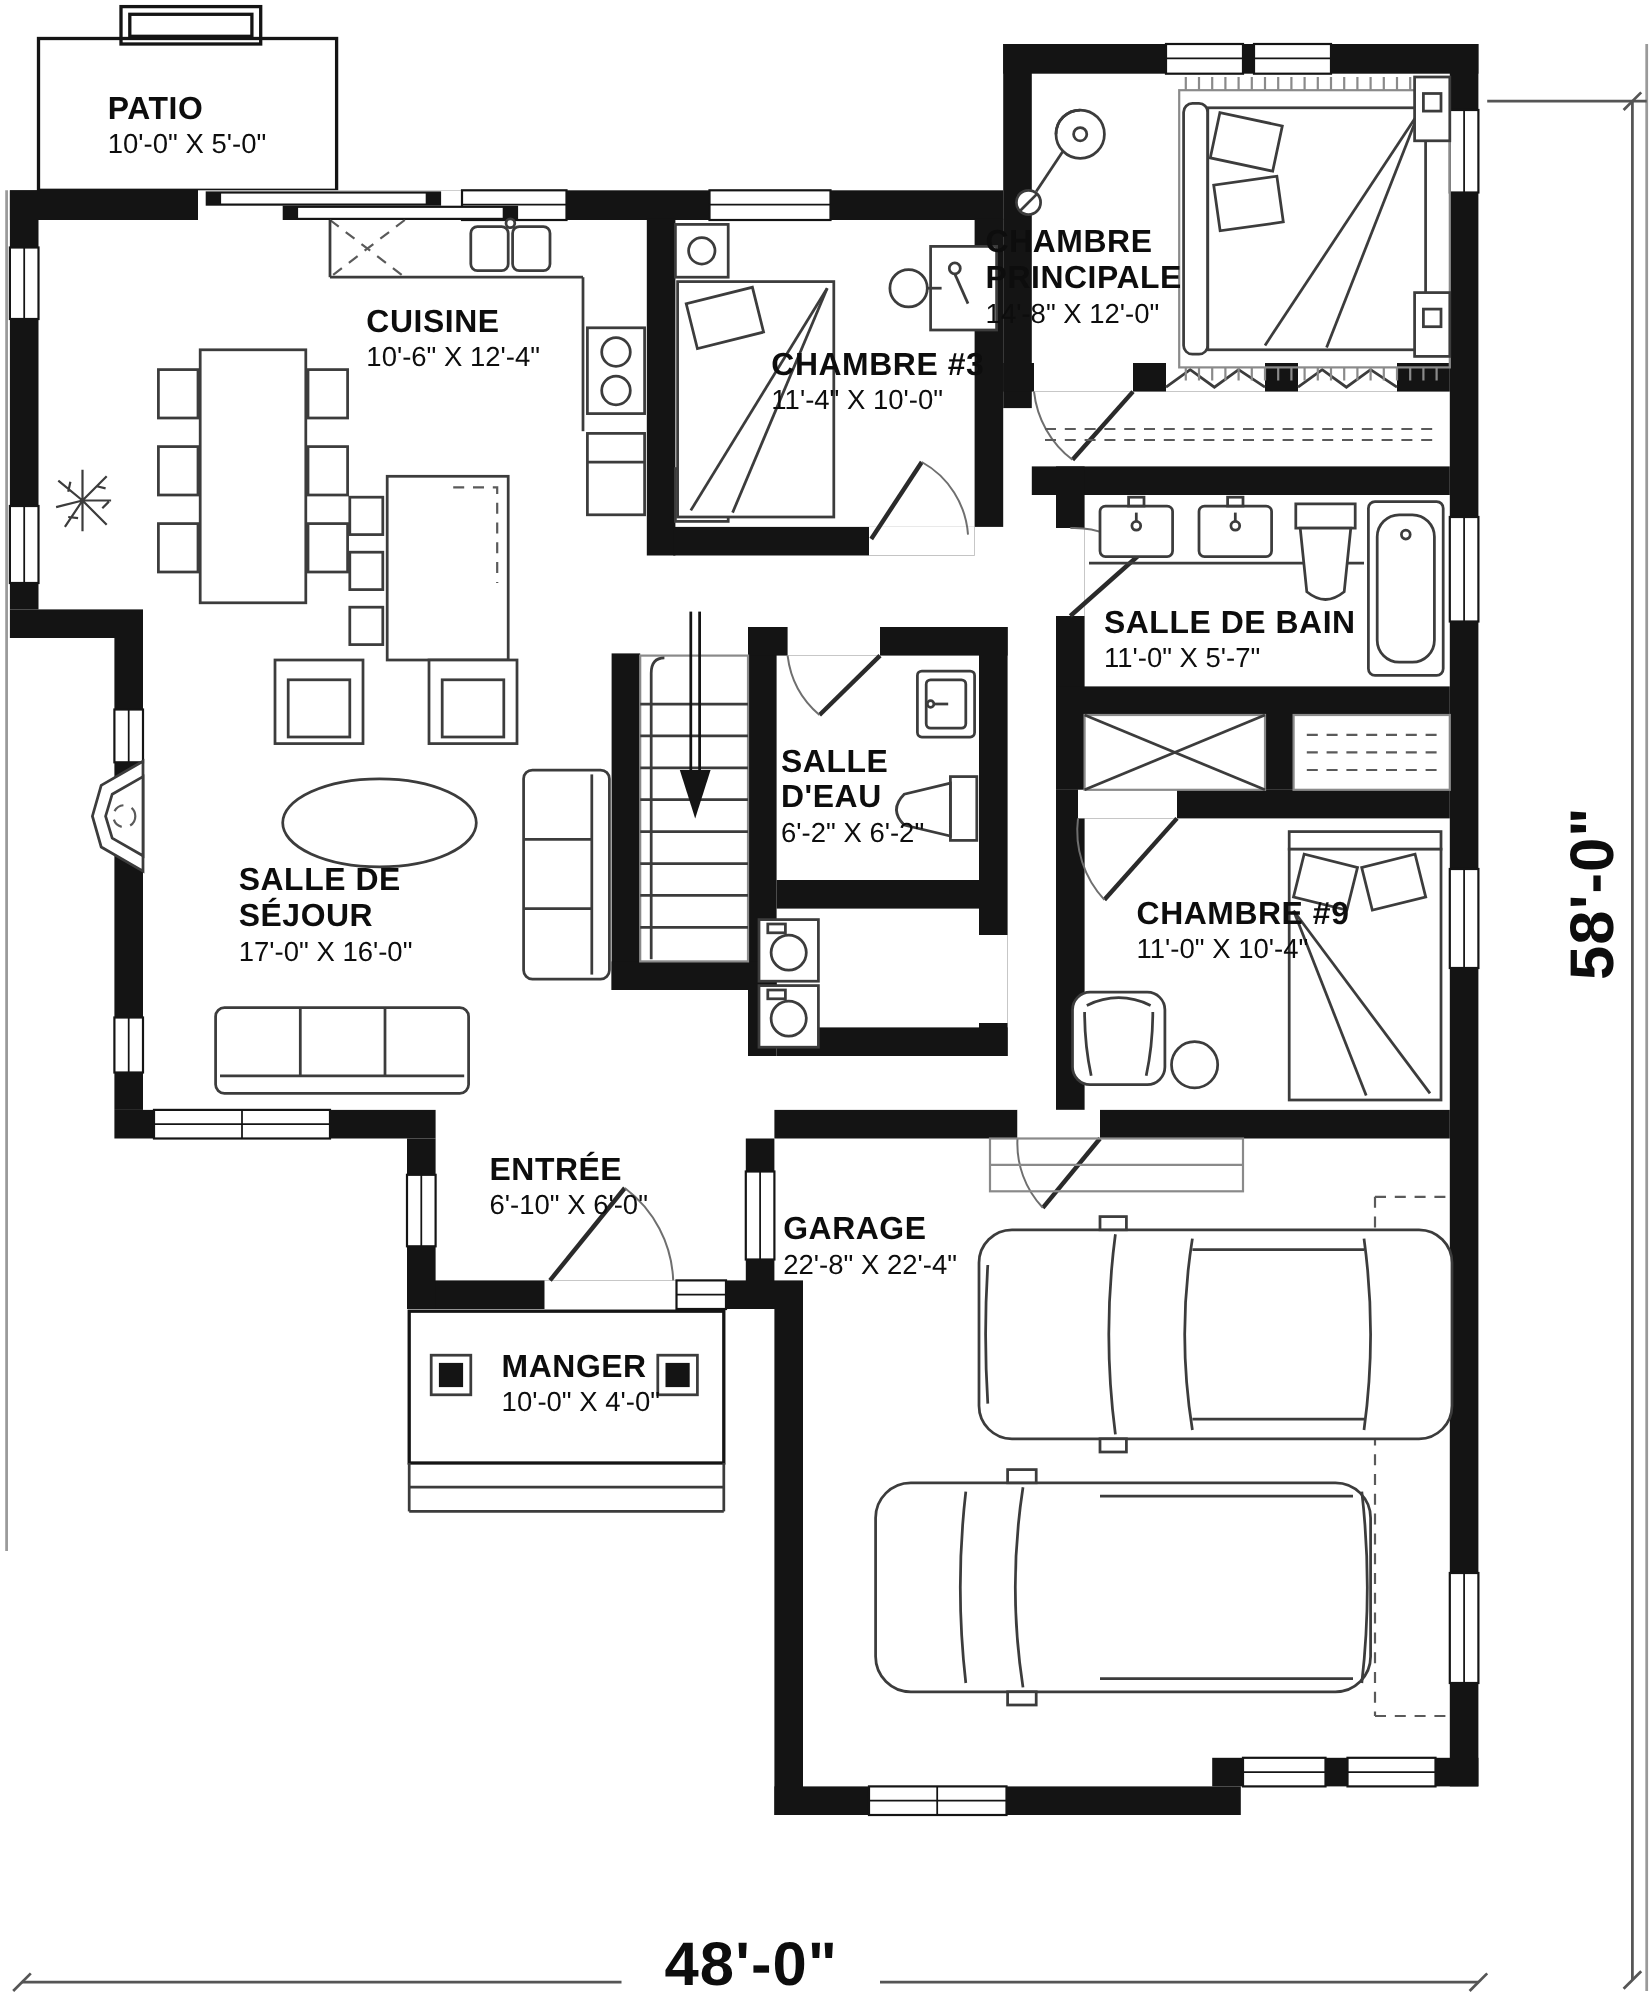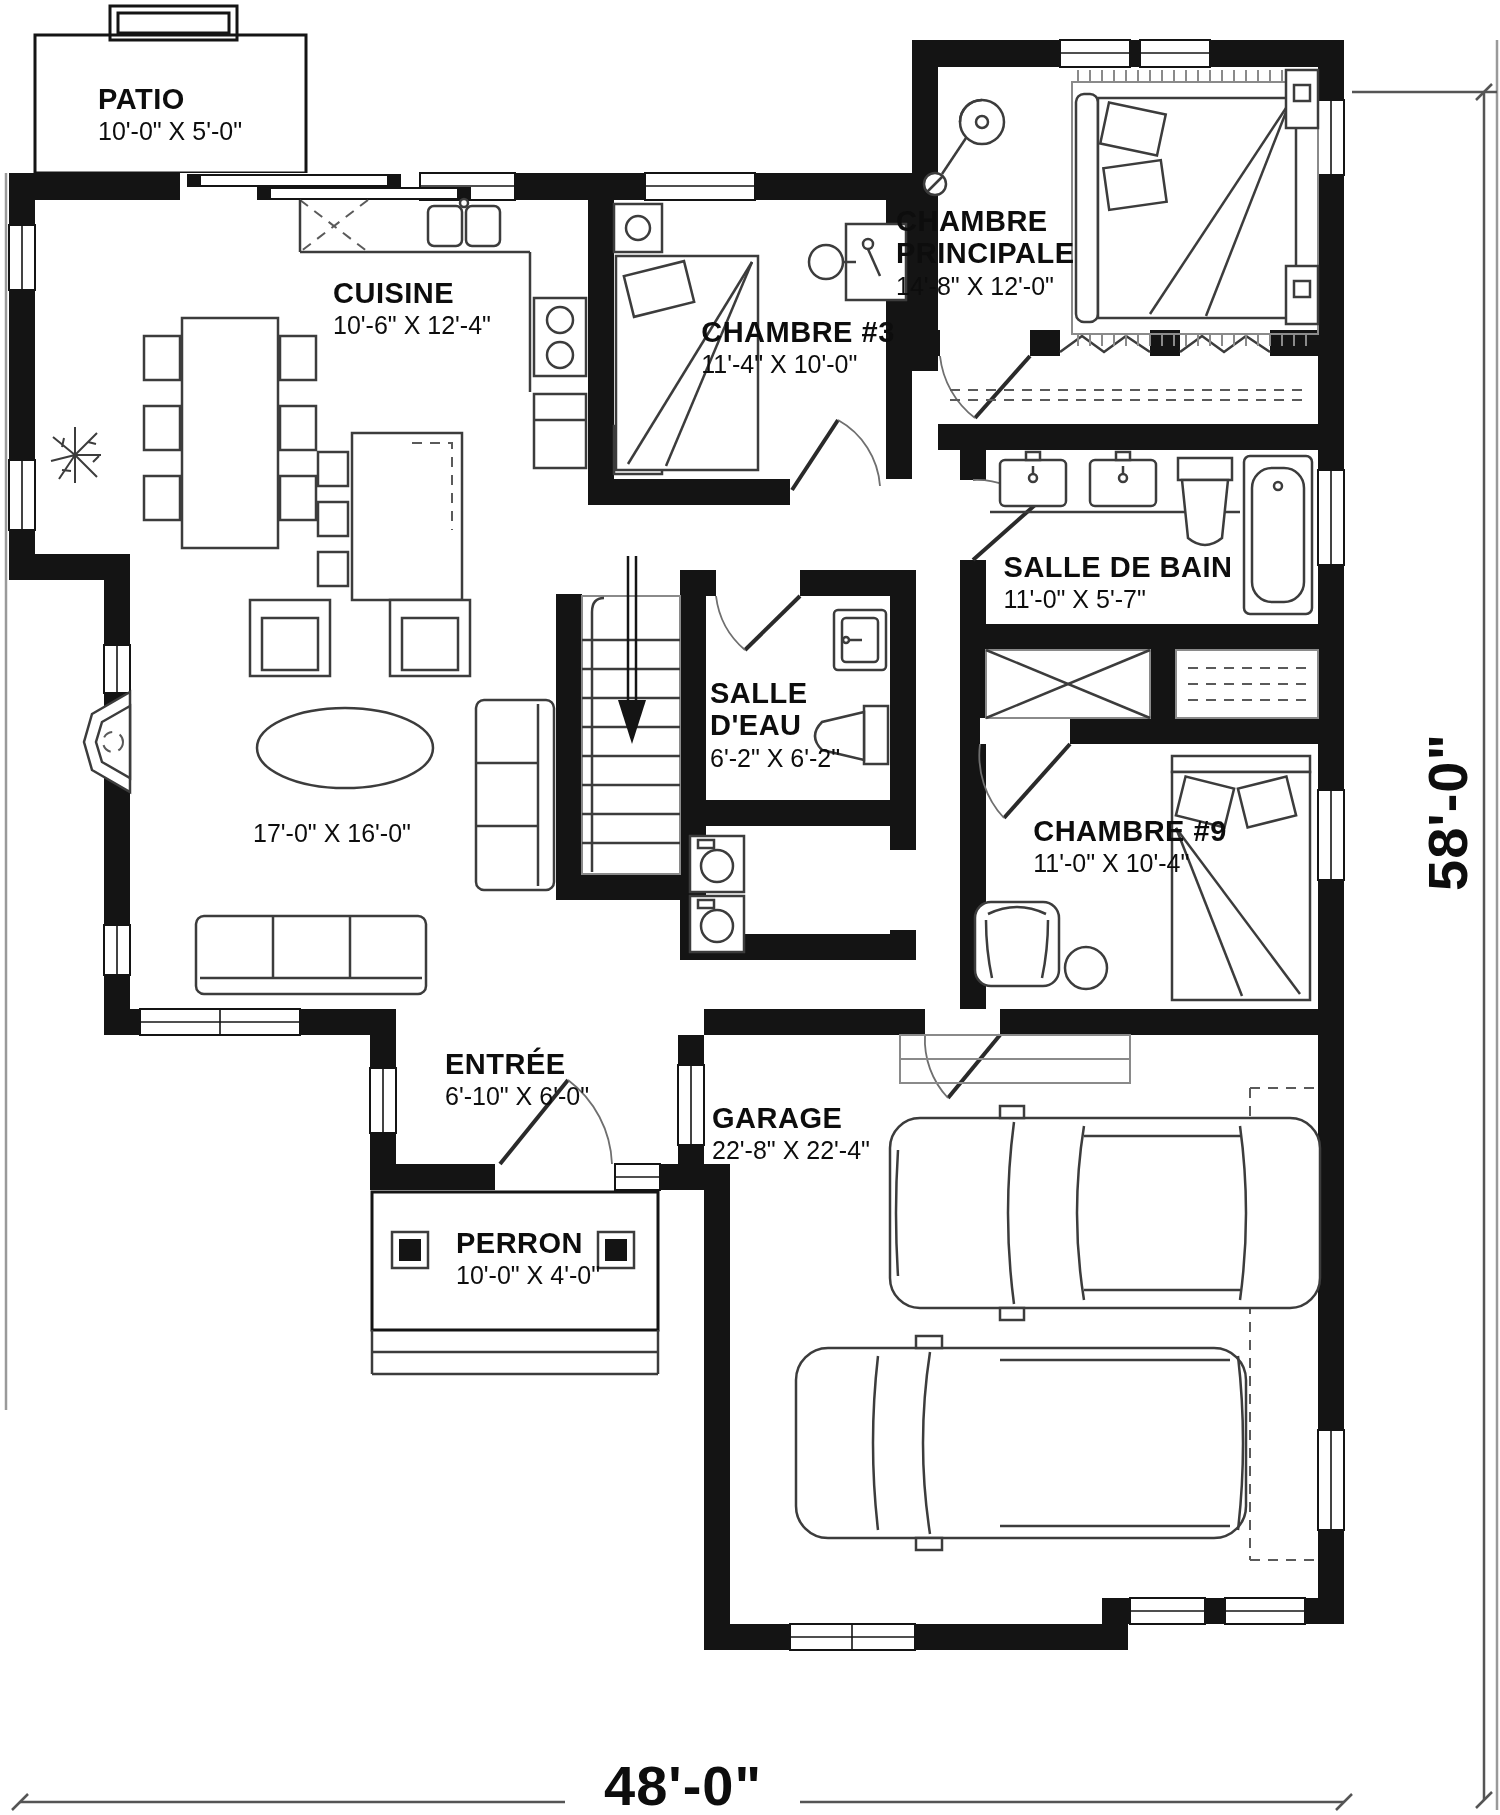--- a/index.html
+++ b/index.html
@@ -532,35 +532,36 @@
   </div>
   <div class="room-label" style="left:1118px;top:582px;">
     <span class="nm">SALLE DE BAIN</span>
     <span class="dims">11'-0" X 5'-7"</span>
   </div>
   <div class="room-label w-narrow" style="left:785px;top:724px;">
     <span class="nm">SALLE D'EAU</span>
     <span class="dims">6'-2" X 6'-2"</span>
   </div>
   <div class="room-label w-mid" style="left:332px;top:832px;">
+    <span class="nm">SALLE DE SÉJOUR</span>
     <span class="dims">17'-0" X 16'-0"</span>
   </div>
   <div class="room-label" style="left:1130px;top:846px;">
     <span class="nm">CHAMBRE #9</span>
     <span class="dims">11'-0" X 10'-4"</span>
   </div>
   <div class="room-label" style="left:517px;top:1079px;">
     <span class="nm">ENTRÉE</span>
     <span class="dims">6'-10" X 6'-0"</span>
   </div>
   <div class="room-label" style="left:791px;top:1133px;">
     <span class="nm">GARAGE</span>
     <span class="dims">22'-8" X 22'-4"</span>
   </div>
   <div class="room-label" style="left:528px;top:1258px;">
-    <span class="nm">PERRON</span>
+    <span class="nm">MANGER</span>
     <span class="dims">10'-0" X 4'-0"</span>
   </div>
 
   <div class="dim-label" style="left:683px;top:1785px;">48'-0"</div>
   <div class="dim-label vert" style="left:1447px;top:812px;">58'-0"</div>
 
 </div>
 
 </body></html>

